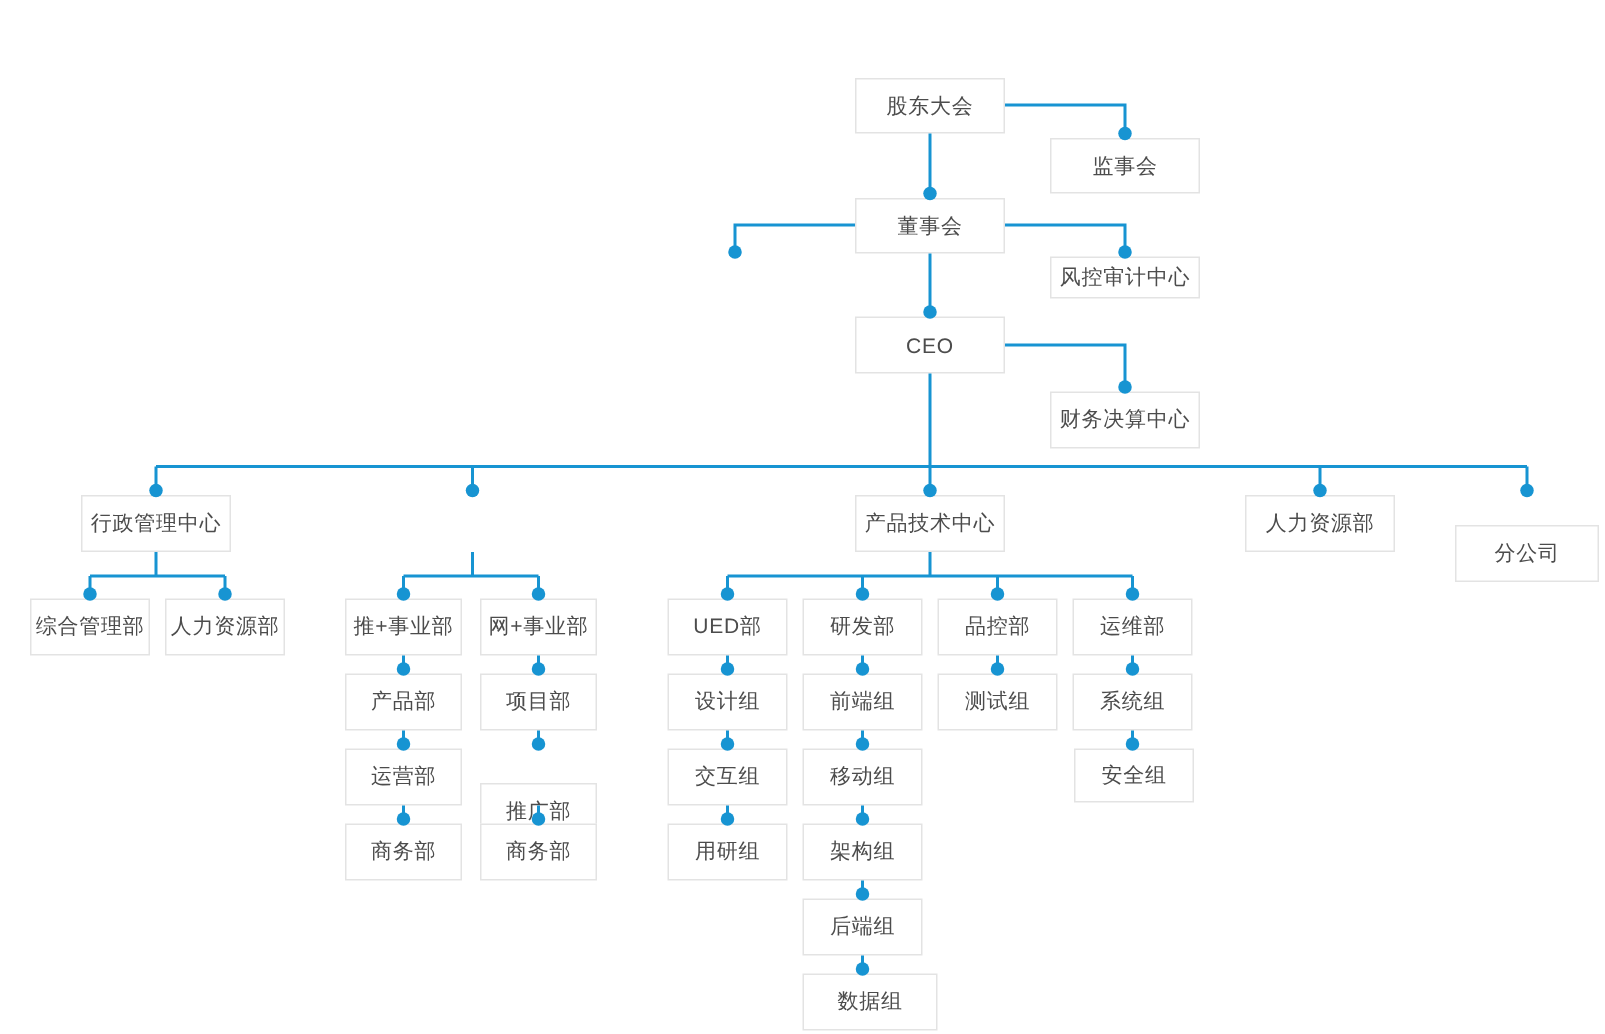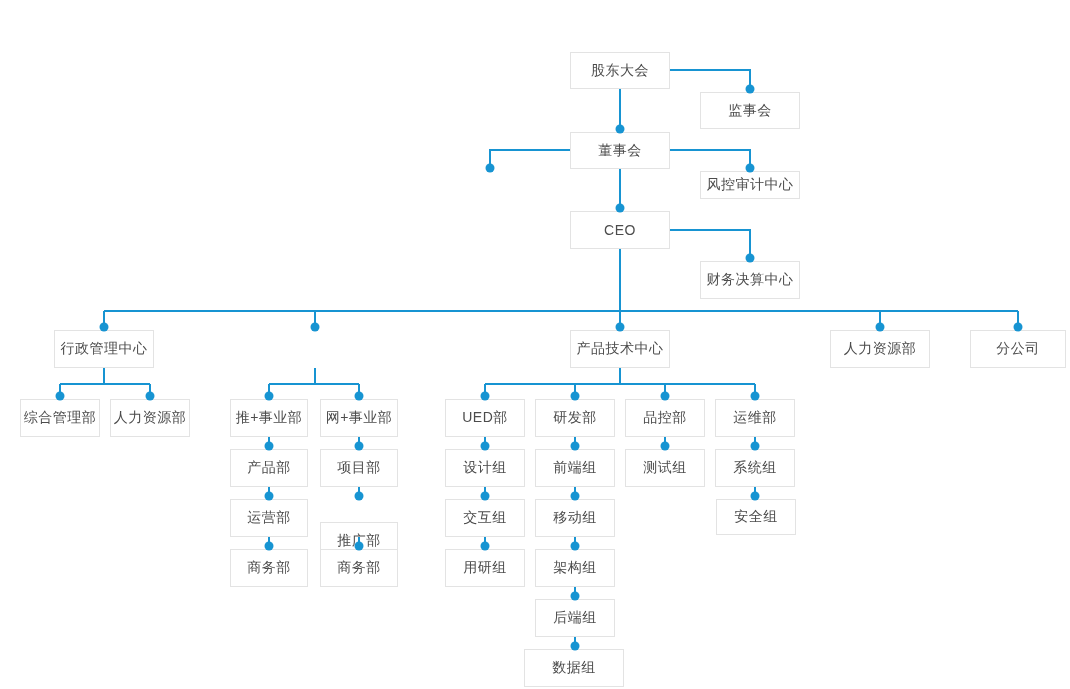--- a/index.html
+++ b/index.html
@@ -65,21 +65,21 @@
 
   <div class="node" style="left:54px;top:330px;width:100px;height:38px">
       <span class="node-label">行政管理中心</span>
     </div>
   <div class="node" style="left:570px;top:330px;width:100px;height:38px">
       <span class="node-label">产品技术中心</span>
     </div>
   <div class="node" style="left:830px;top:330px;width:100px;height:38px">
       <span class="node-label">人力资源部</span>
     </div>
-  <div class="node" style="left:970px;top:330px;width:96px;height:38px">
+  <div class="node" style="left:970px;top:350px;width:96px;height:38px">
       <span class="node-label">分公司</span>
     </div>
 
   <div class="node" style="left:20px;top:399px;width:80px;height:38px">
       <span class="node-label">综合管理部</span>
     </div>
   <div class="node" style="left:110px;top:399px;width:80px;height:38px">
       <span class="node-label">人力资源部</span>
     </div>
 
@@ -143,21 +143,21 @@
     </div>
   <div class="node" style="left:445px;top:549px;width:80px;height:38px">
       <span class="node-label">用研组</span>
     </div>
   <div class="node" style="left:535px;top:549px;width:80px;height:38px">
       <span class="node-label">架构组</span>
     </div>
   <div class="node" style="left:535px;top:599px;width:80px;height:38px">
       <span class="node-label">后端组</span>
     </div>
-  <div class="node" style="left:524px;top:649px;width:100px;height:38px">
+  <div class="node" style="left:535px;top:649px;width:90px;height:38px">
       <span class="node-label">数据组</span>
     </div>
 
   <svg class="edges" width="1070" height="689" viewBox="0 0 1070 689">
     <g stroke="#1794d2" stroke-width="2" fill="none">
       <path d="M620 89 V129"></path>
       <path d="M670 70 H750 V89"></path>
       <path d="M570 150 H490 V168"></path>
       <path d="M670 150 H750 V168"></path>
       <path d="M620 169 V208"></path>

